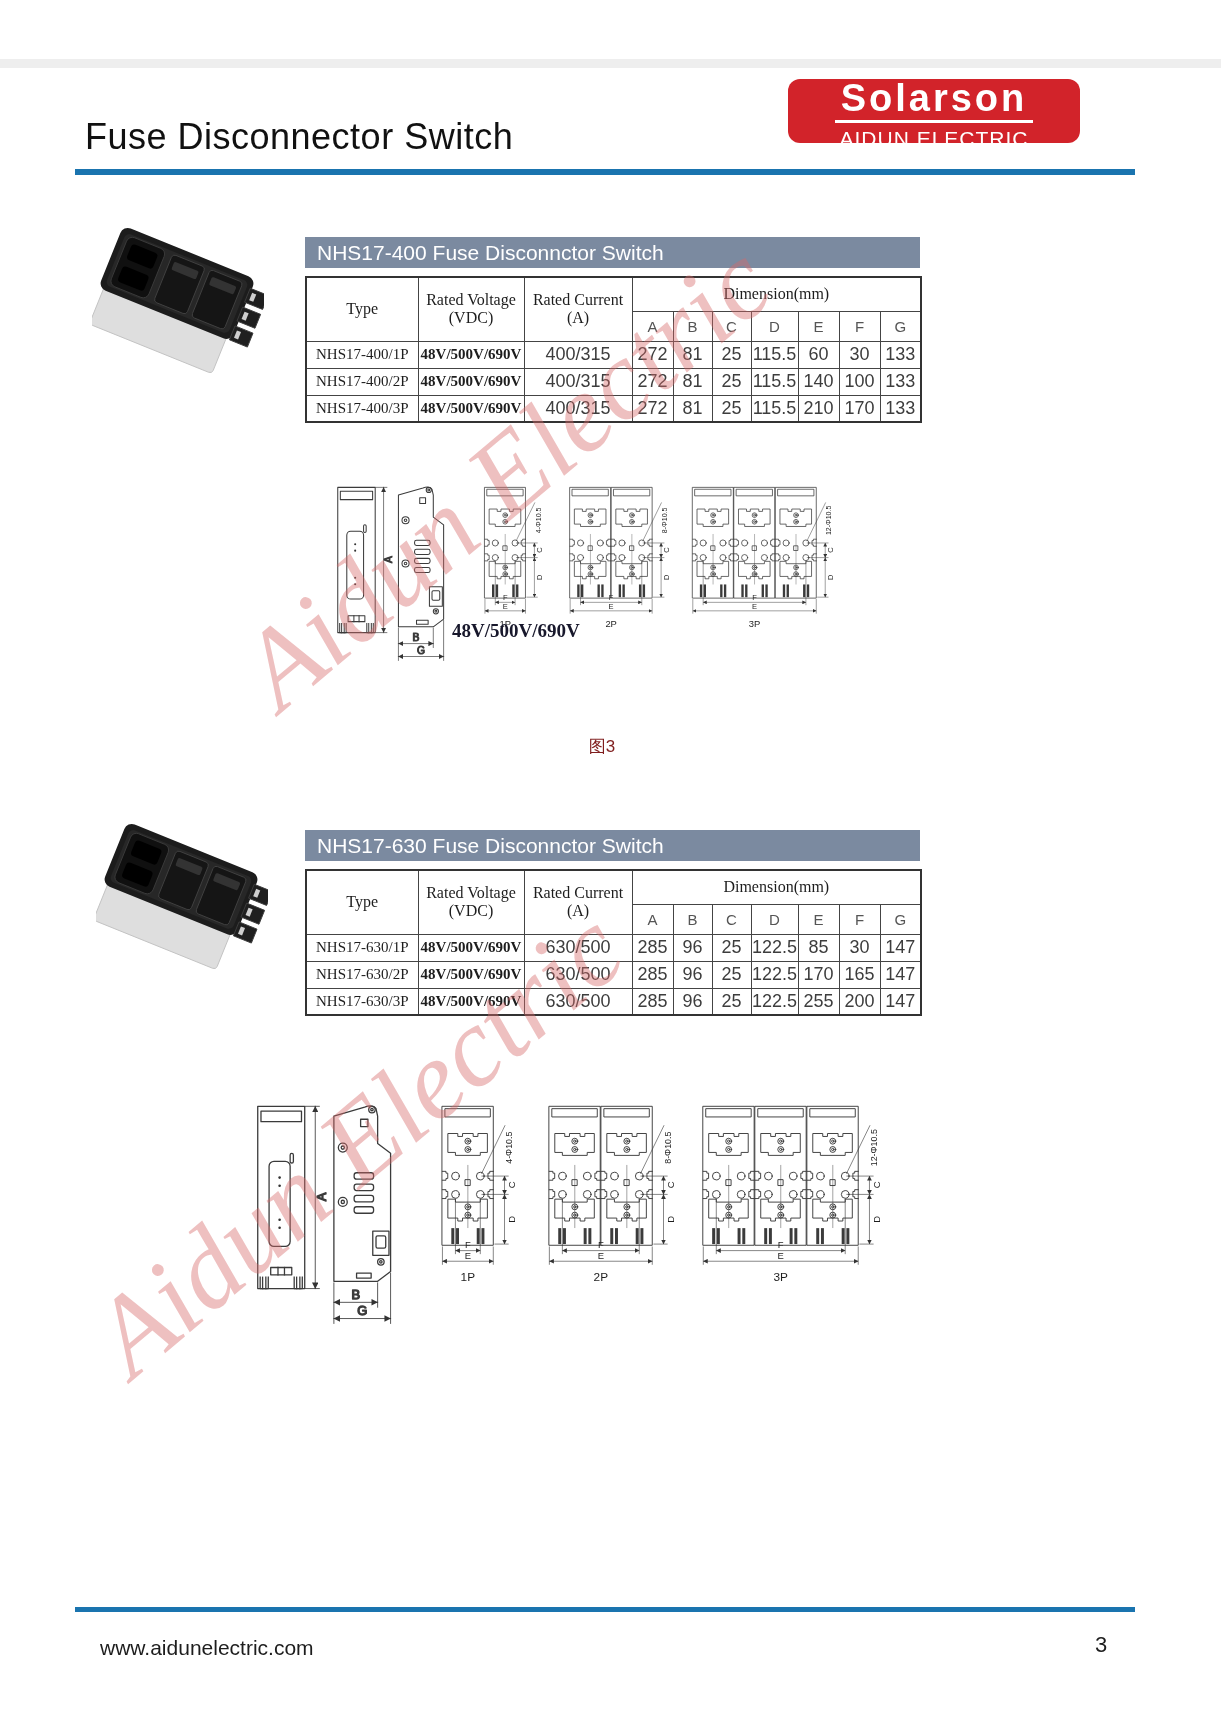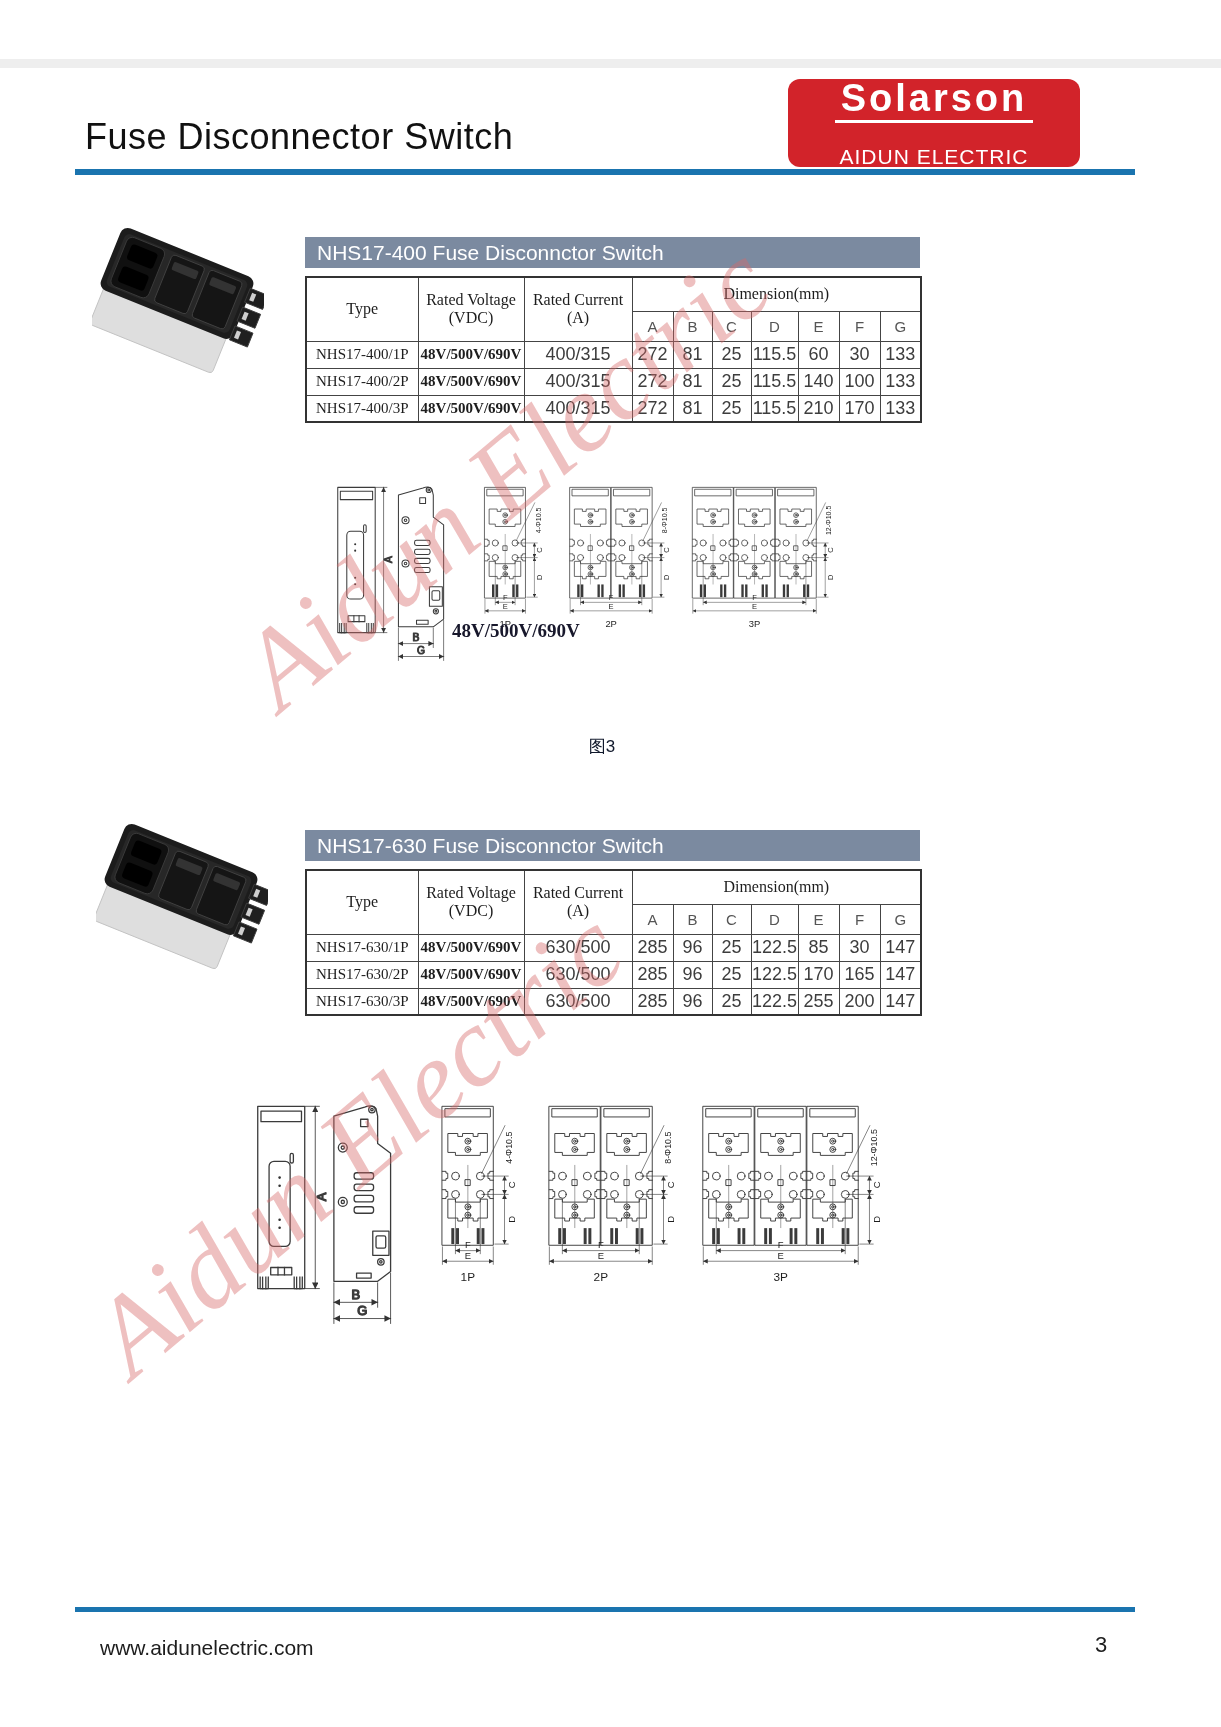--- a/index.html
+++ b/index.html
@@ -10,21 +10,21 @@
   html,body{margin:0;padding:0;background:#fff;}
   .page{position:relative;width:1221px;height:1727px;background:#fff;overflow:hidden;
         font-family:"Liberation Sans",sans-serif;color:#222;}
   .abs{position:absolute;}
 
   
   .top-band{left:0;top:59px;width:100%;height:9px;background:#d9d9d9;opacity:.45;}
 
   
   .doc-title{left:85px;top:116px;font-size:36px;color:#111;letter-spacing:.5px;}
-  .logo{left:788px;top:79px;width:292px;height:88px;background:var(--logo-red);
+  .logo{left:788px;top:79px;width:292px;height:64px;background:var(--logo-red);
         border-radius:12px;display:flex;flex-direction:column;align-items:center;justify-content:space-between;}
   .logo .brand{color:#fff;font-weight:bold;font-size:38px;letter-spacing:3px;
         font-family:"Liberation Sans",sans-serif;border-bottom:3px solid #fff;padding:0 6px 3px;line-height:1;}
   .logo .sub{color:#fff;font-size:21px;letter-spacing:1px;margin-top:5px;line-height:1;}
   .rule{left:75px;width:1060px;background:var(--accent-blue);}
   .rule.hdr{top:169px;height:6px;}
   .rule.ftr{top:1607px;height:5px;}
 
   
   .bar{width:615px;height:31px;background:var(--bar-gray-blue);color:#fff;
@@ -46,21 +46,21 @@
   .fig svg{display:block;width:100%;height:auto;}
   .fig .ln,.fig .ln2{fill:none;stroke:#3b3b3b;stroke-width:1.6;stroke-linejoin:round;stroke-linecap:square;}
   .fig .dim line{stroke:#333;stroke-width:1;}
   .fig text{font-family:"Liberation Sans",sans-serif;fill:#1e1e1e;font-size:16px;}
   .fig text.small{font-size:15px;}
   .fig text.plabel{font-size:20px;}
   .arr2{marker-start:url(#ma);marker-end:url(#ma);}
 
   .stray{left:452px;top:620px;font-family:"Liberation Serif",serif;font-weight:bold;
          font-size:19px;color:#17172b;}
-  .caption{left:552px;top:735px;width:100px;text-align:center;font-size:17px;color:#0f172a;}
+  .caption{left:552px;top:735px;width:100px;text-align:center;font-size:17px;color:#7f1d1d;}
 
   
   .wm{position:absolute;font-family:"Liberation Serif",serif;font-style:italic;white-space:nowrap;
       font-size:112px;color:rgba(214,105,105,.42);transform-origin:0 100%;transform:rotate(-40deg);
       pointer-events:none;z-index:5;}
   .wm1{left:298px;top:605px;}
   .wm2{left:150px;top:1272px;}
 
   
   .website{left:100px;top:1636px;font-size:21px;color:#1d1d1d;}

